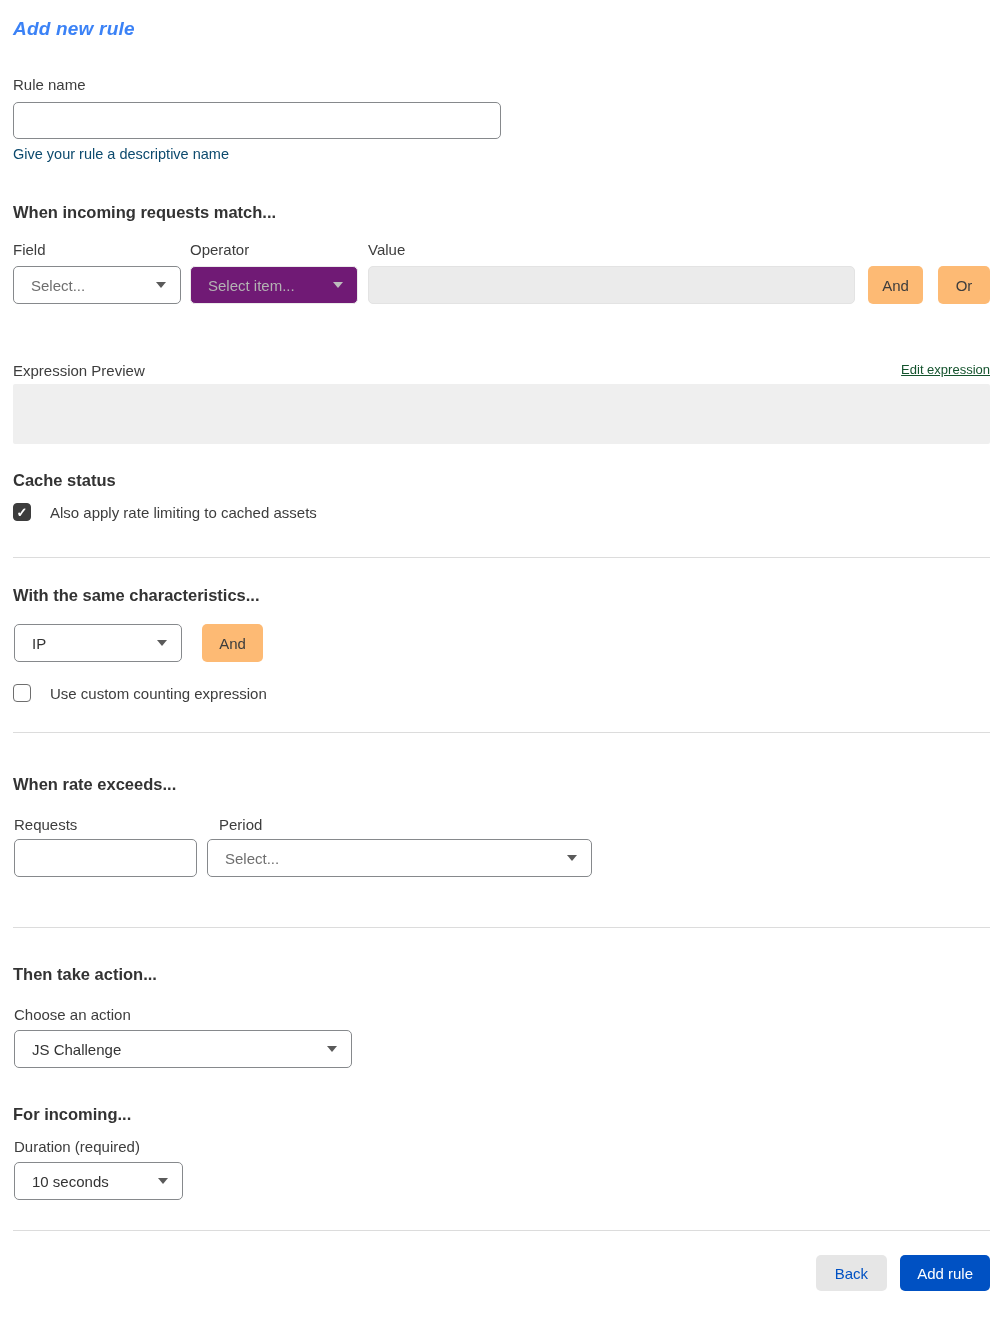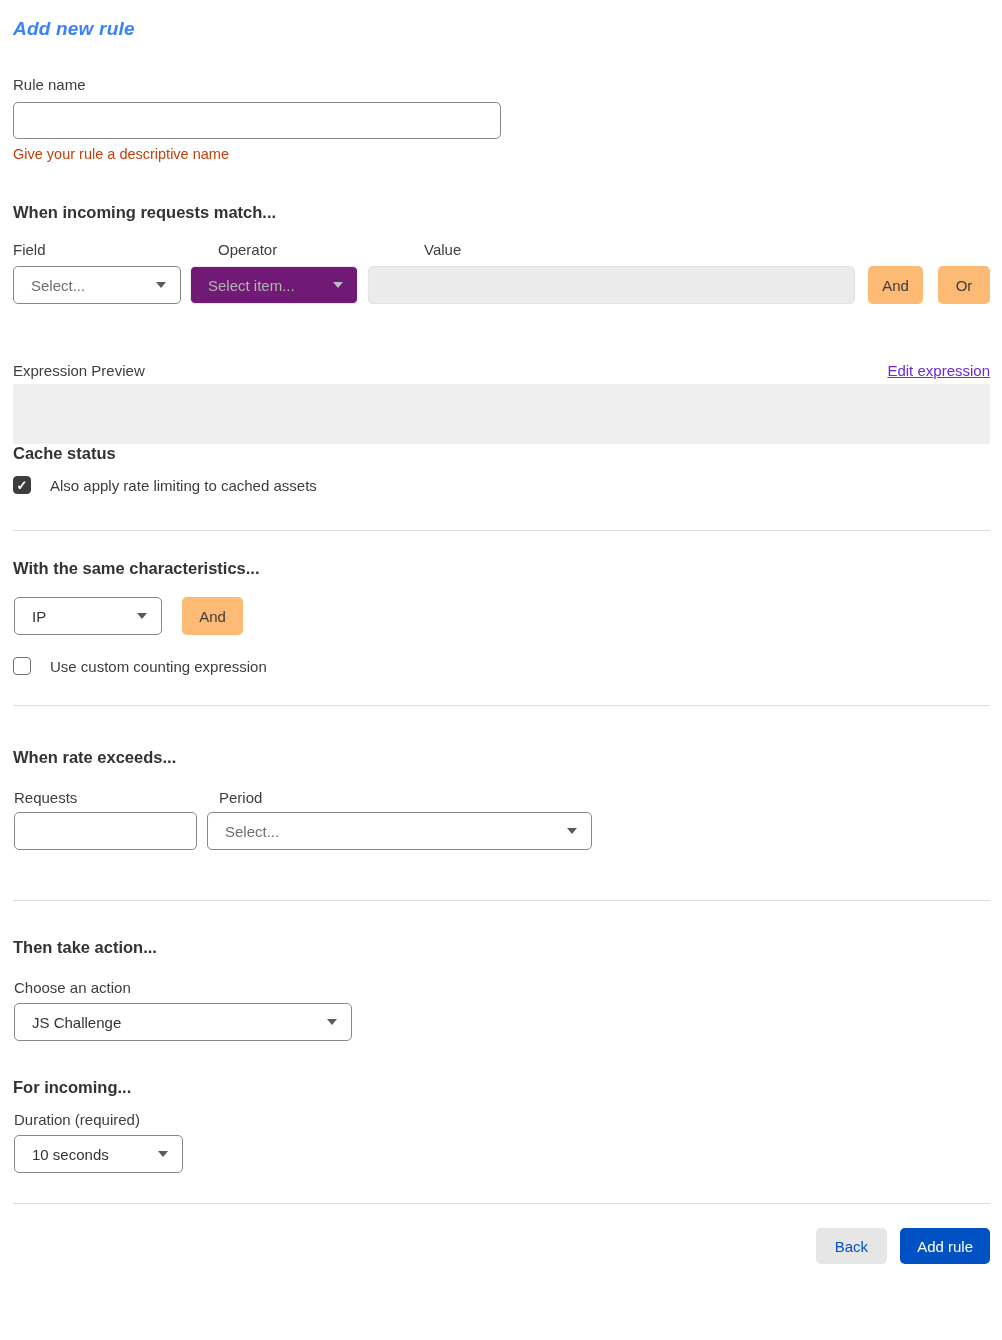--- a/index.html
+++ b/index.html
@@ -8,21 +8,21 @@
     width:1002px; height:1340px;
     font-family:"Liberation Sans", sans-serif;
     color:#36393a;
     position:relative;
   }
   .page { padding:18px 12px 0 13px; }
 
   .page-title { font-size:19px; font-weight:700; color:#3b82f6; letter-spacing:.2px;font-style:italic; }
 
   .field-label { font-size:15px; color:#3d3d3d; }
-  .helper-text { font-size:14.5px; color:#c2410c; margin-top:7px; }
+  .helper-text { font-size:14.5px; color:#0c4a6e; margin-top:7px; }
 
   .section-heading { font-size:16.5px; font-weight:700; color:#333; }
 
   .text-input {
     height:37px; border:1px solid #86898c; border-radius:5px;
     background:#fff; font-family:inherit; font-size:15px; color:#333;
     padding:0 14px; outline:none; display:block;
   }
   .rule-name-input { width:488px; margin-top:8px; }
 
@@ -48,33 +48,33 @@
     height:38px; background:#ebebeb; border:1px solid #e3e3e3; border-radius:5px;
   }
 
   .gray-btn {
     height:38px; background:#fdba74; border:none; border-radius:5px;
     font-family:inherit; font-size:15px; color:#3d3d3d; cursor:pointer;
     padding:0 16px;
   }
 
   .row { display:flex; }
-  .match-labels { margin-top:19px;gap:28px; }
+  .match-labels { margin-top:19px; }
   .match-labels .field-label { display:block; }
   .match-controls { margin-top:8px; align-items:flex-start; }
 
   .w-field { width:168px; }
   .col-gap-a { margin-left:9px; }
   .w-operator { width:168px; }
   .col-gap-b { margin-left:10px; }
   .w-value { width:487px; }
 
   .expr-row { display:flex; justify-content:space-between; align-items:flex-start; margin-top:58px; }
   .link {
-    font-size:15px; color:#6d28d9; text-decoration:underline; cursor:pointer;
+    font-size:13px; color:#14532d; text-decoration:underline; cursor:pointer;
   }
   .expr-box {
     margin-top:5px; height:60px; width:977px; background:#efefef; border-radius:2px;
   }
 
   .checkbox-row { display:flex; align-items:center; }
   .checkbox {
     width:18px; height:18px; border-radius:4px; flex:0 0 auto; cursor:pointer;
     display:flex; align-items:center; justify-content:center;
   }
@@ -131,33 +131,33 @@
     <button class="gray-btn" style="margin-left:13px; width:55px; padding:0;">And</button>
     <button class="gray-btn" style="margin-left:15px; width:52px; padding:0;">Or</button>
   </div>
 
   <div class="expr-row">
     <span class="field-label">Expression Preview</span>
     <a class="link">Edit expression</a>
   </div>
   <div class="expr-box"></div>
 
-  <h2 class="section-heading" style="">Cache status</h2>
+  <h2 class="section-heading" style="margin-top:27px;">Cache status</h2>
   <div class="checkbox-row" style="margin-top:13px;">
     <span class="checkbox checked">
       <span class="check-glyph">✓</span>
     </span>
     <span class="checkbox-label">Also apply rate limiting to cached assets</span>
   </div>
 
   <hr class="divider" style="margin-top:36px;">
 
   <h2 class="section-heading" style="margin-top:28px;">With the same characteristics...</h2>
   <div class="row" style="margin-top:19px; align-items:center;">
-    <div class="select-box" style="width:148px; margin-left:1px;">
+    <div class="select-box" style="width:168px; margin-left:1px;">
       <span>IP</span>
       <span class="chev"></span>
     </div>
     <button class="gray-btn" style="margin-left:20px; width:61px; padding:0;">And</button>
   </div>
   <div class="checkbox-row" style="margin-top:22px;">
     <span class="checkbox unchecked"></span>
     <span class="checkbox-label">Use custom counting expression</span>
   </div>
 

